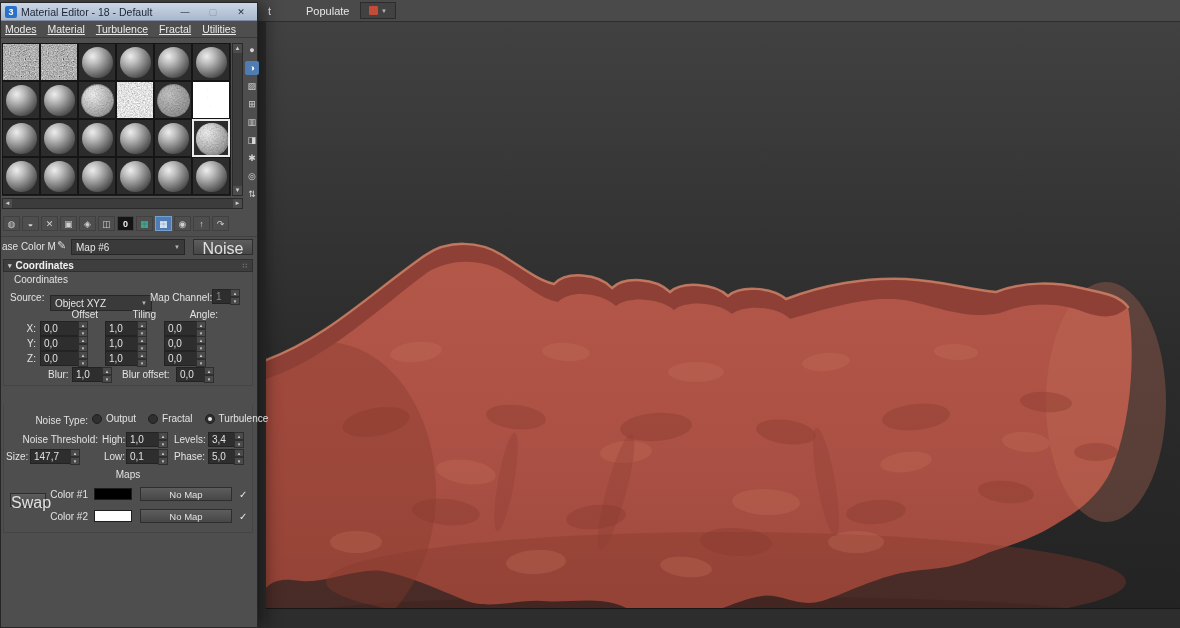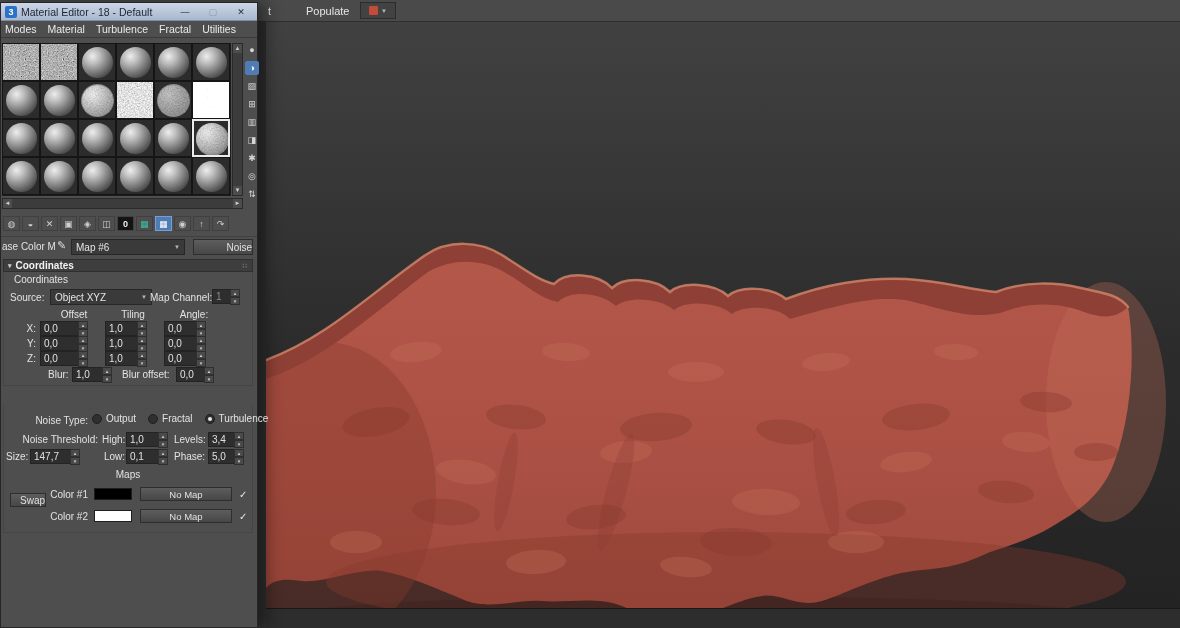--- a/index.html
+++ b/index.html
@@ -35,21 +35,21 @@
     border-bottom:1px solid #7f8ca1;display:flex;align-items:center;gap:4px;padding:0 4px;
     font-size:10.5px;color:#1b2433;}
   .wicon{width:12px;height:12px;background:#2a72c7;color:#fff;font-size:9px;font-weight:bold;
     display:flex;align-items:center;justify-content:center;border-radius:2px;}
   .wtitle{flex:1;white-space:nowrap;overflow:hidden;}
   .wbtn{width:24px;text-align:center;font-size:9px;color:#2a3342;cursor:default;}
   .wbtn.dis{color:#8d99ad;}
   .menubar{position:absolute;left:0;top:18px;width:100%;height:17px;background:#4e4e4e;
     border-bottom:1px solid #3a3a3a;display:flex;align-items:center;padding:0 4px;gap:11px;
     font-size:10.5px;color:#eaeaea;}
-  .menu-item{white-space:nowrap;}
+  .menu-item{white-space:nowrap;text-decoration:underline;}
 
   
   .slots-grid{position:absolute;left:1px;top:40px;width:229px;height:153px;background:#1d1d1d;
     display:grid;grid-template-columns:repeat(6,38px);grid-auto-rows:38px;}
   .slot{position:relative;border:1px solid #151515;background:#2c2c2c;display:flex;
     align-items:center;justify-content:center;overflow:hidden;}
   .slot.active{border:2px solid #ececec;}
   .ball{width:31px;height:31px;border-radius:50%;
     background:radial-gradient(circle at 34% 30%,#ededed 0%,#bdbdbd 25%,#8a8a8a 48%,#4f4f4f 75%,#373737 100%);}
   .ball.dark{background:radial-gradient(circle at 34% 30%,#9a9a9a 0%,#6a6a6a 35%,#3b3b3b 72%,#292929 100%);}
@@ -79,34 +79,34 @@
   
   .namerow{position:absolute;left:0;top:233px;width:100%;height:19px;border-top:1px solid #404040;}
   .mlabel{position:absolute;left:1px;top:4px;font-size:10px;color:#e2e2e2;width:53px;
     overflow:hidden;white-space:nowrap;}
   .eyed{position:absolute;left:56px;top:2px;font-size:11px;color:#d8d8d8;}
   .dropdown{position:absolute;height:16px;background:#3a3a3a;border:1px solid #272727;
     color:#e4e4e4;font-size:10px;display:flex;align-items:center;justify-content:space-between;
     padding:0 4px;white-space:nowrap;overflow:hidden;}
   .mapdd{left:70px;top:2px;width:114px;}
   .btn{background:linear-gradient(#5d5d5d,#474747);border:1px solid #2e2e2e;color:#e0e0e0;
-    font-family:inherit;font-size:10px;text-align:right;}
+    font-family:inherit;font-size:16px;}
   .noisebtn{position:absolute;left:192px;top:2px;width:60px;height:16px;}
 
   
   .ro-head{position:absolute;left:2px;width:250px;height:13px;background:#3e3e3e;
     border:1px solid #2f2f2f;display:flex;align-items:center;gap:4px;padding:0 4px;
     font-size:10px;font-weight:bold;color:#f2f2f2;}
   .tri{font-size:7px;color:#ccc;}
   .grip{margin-left:auto;font-size:7px;color:#8a8a8a;letter-spacing:1px;}
   .ro-body{position:absolute;left:2px;width:250px;background:#4e4e4e;
     border:1px solid #454545;border-top:none;}
   .lbl{position:absolute;font-size:10px;color:#e2e2e2;white-space:nowrap;}
   .lbl.r{text-align:right;}
-  .lbl.hdr{text-align:center;}
+  .lbl.hdr{text-align:right;}
   .maps{left:0;width:100%;text-align:center;}
 
   .spin{display:inline-flex;height:15px;align-items:stretch;}
   .spin.abs{position:absolute;}
   .spin .val{display:block;background:#2e2e2e;border:1px solid #232323;border-right:none;
     color:#e0e0e0;font-size:10px;line-height:13px;padding:0 3px;overflow:hidden;white-space:nowrap;}
   .spin .arrs{width:10px;display:flex;flex-direction:column;}
   .spin .arrs i{flex:1;font-style:normal;font-size:5px;line-height:6px;color:#cfcfcf;
     background:#4a4a4a;border:1px solid #2f2f2f;text-align:center;}
   .spin.dis .val{color:#8a8a8a;}
@@ -366,21 +366,21 @@
     </div>
 
     <div class="ro-head" style="top:256px">
       <span class="tri">▾</span>
       <span>Coordinates</span>
       <span class="grip">∷</span>
     </div>
     <div class="ro-body" style="top:269px;height:114px">
       <span class="lbl" style="left:10px;top:2px">Coordinates</span>
       <span class="lbl" style="left:6px;top:20px">Source:</span>
-      <span class="dropdown" style="left:46px;top:17px;width:102px">
+      <span class="dropdown" style="left:46px;top:23px;width:102px">
         <span>Object XYZ</span>
         <span class="dda">▼</span>
       </span>
       <span class="lbl" style="left:146px;top:20px">Map Channel:</span>
       <span class="spin abs dis" style="left:208px;top:17px">
         <span class="val" style="width:18px">1</span>
         <span class="arrs">
             <i>▴</i>
             <i>▾</i>
           </span>

